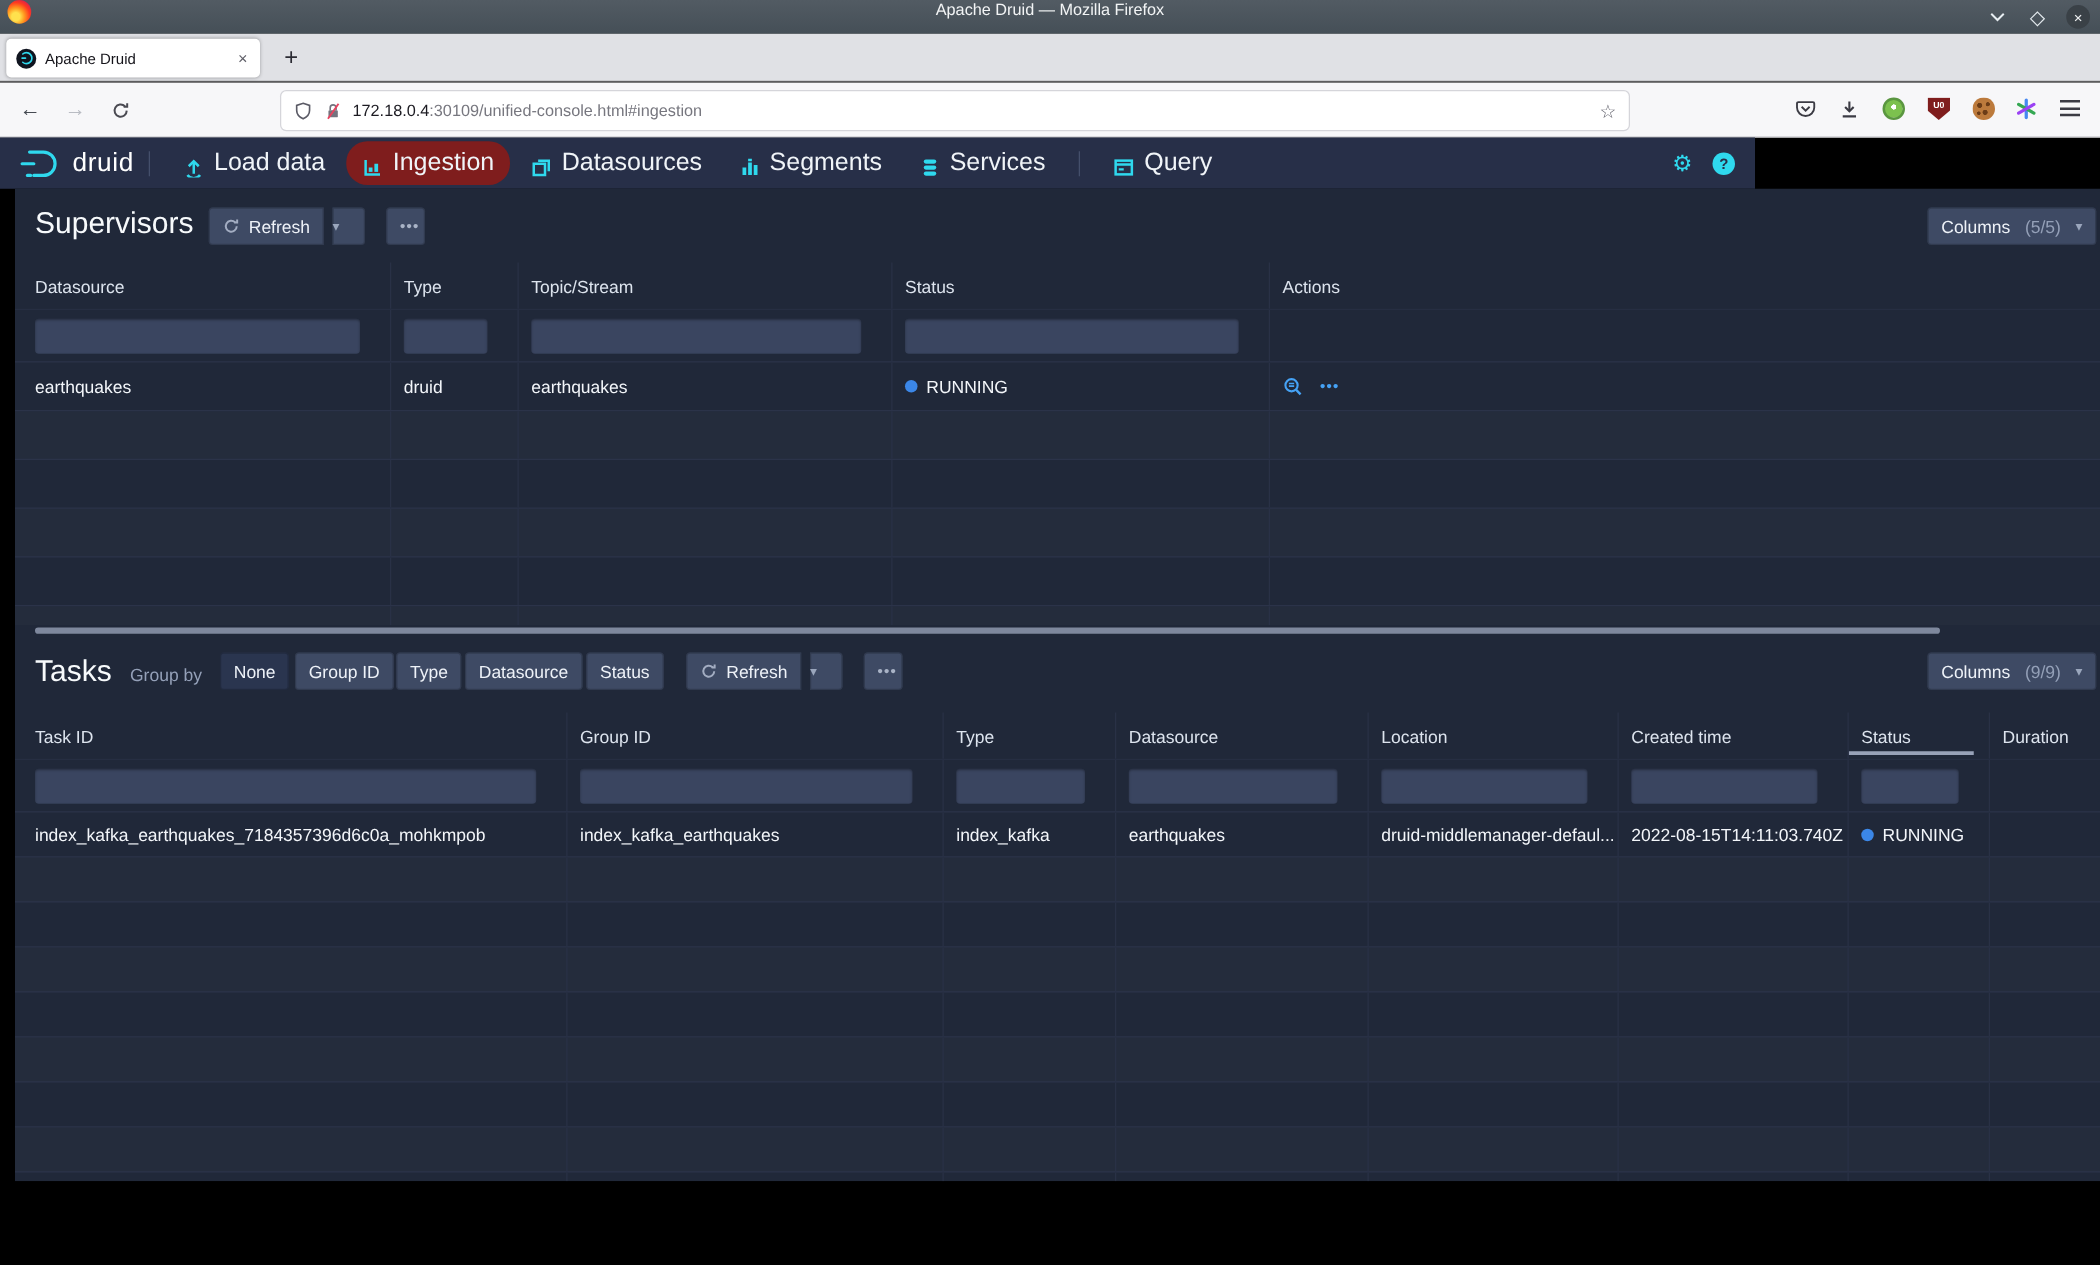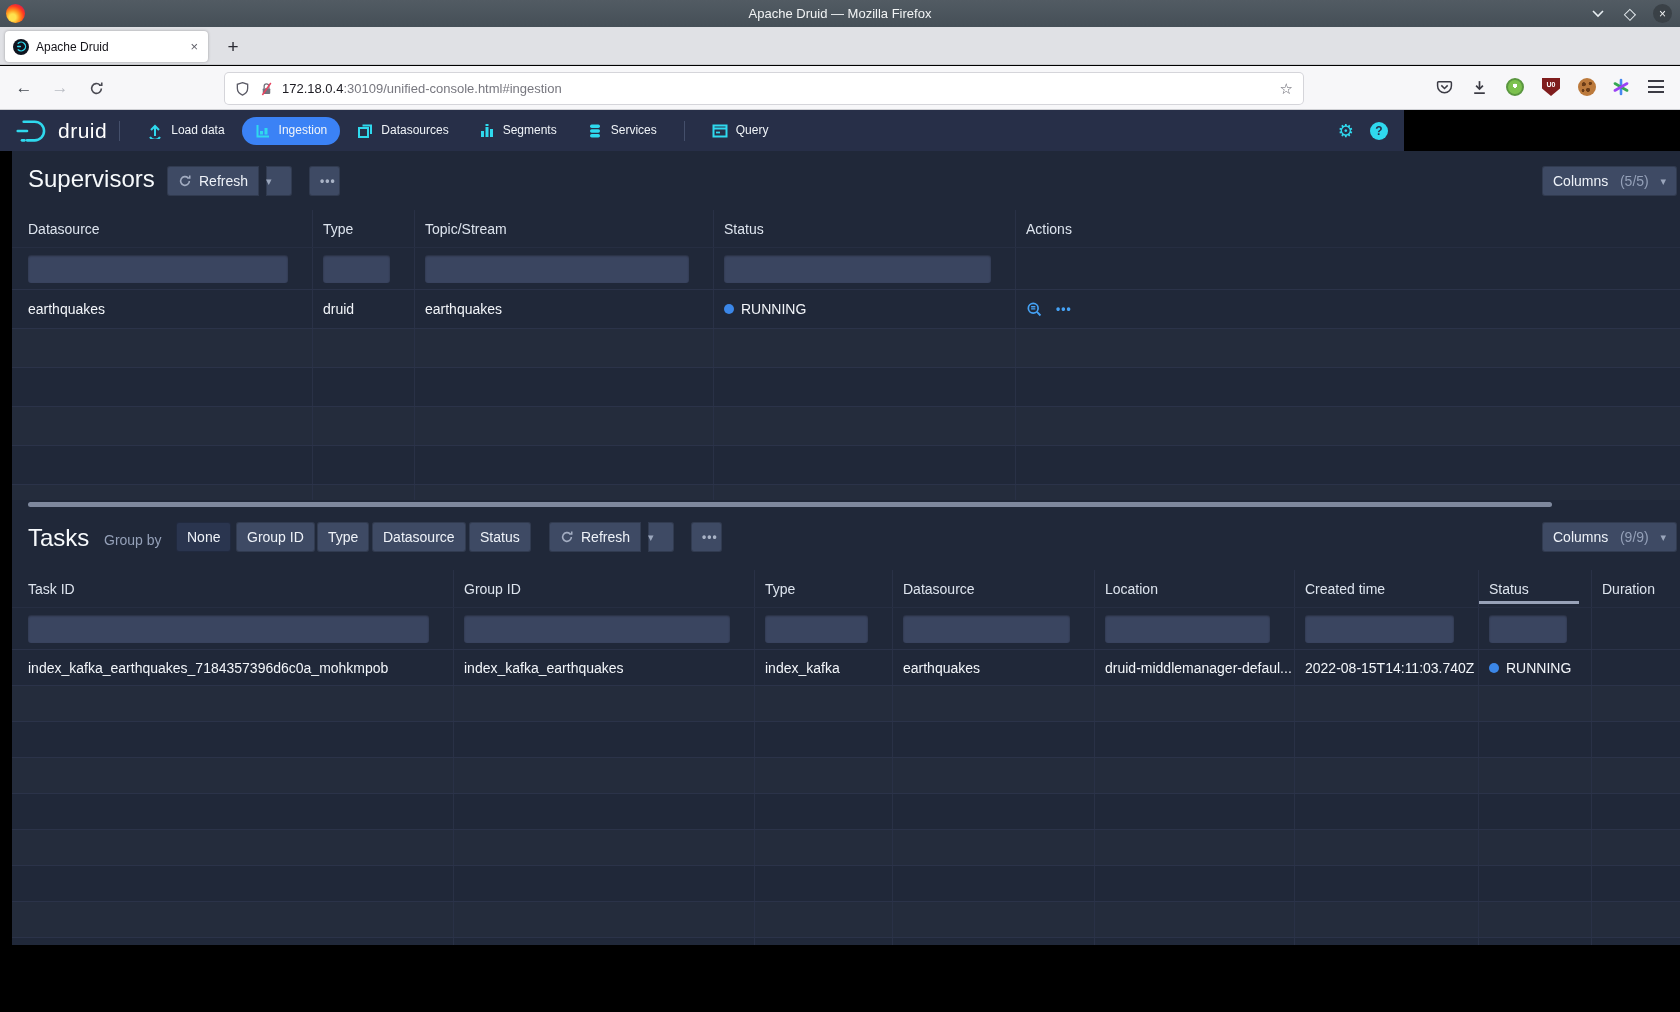--- a/index.html
+++ b/index.html
@@ -2,21 +2,21 @@
 <html><head>
 <meta charset="utf-8">
 <style>
   * { margin:0; padding:0; box-sizing:border-box; }
   html,body { width:1680px; height:1012px; overflow:hidden; background:#000;
     font-family:"Liberation Sans", sans-serif; }
   .abs { position:absolute; }
 
   
   #titlebar { position:absolute; left:0; top:0; width:1680px; height:27px;
-    background:linear-gradient(#525b63,#454f57); display:flex; align-items:center; }
+    background:linear-gradient(#525b63,#454f57); display:flex; align-items:flex-start; }
   #ff-logo { width:19px; height:19px; border-radius:50%; margin-left:6px;
     background:radial-gradient(circle at 35% 70%, #ffe14d 0 18%, #ff9a1f 38%, #ff3b1f 62%, #b5007f 100%); }
   #win-title { position:absolute; left:0; right:0; text-align:center; color:#f2f4f5; font-size:13px; }
   #win-controls { position:absolute; right:8px; top:0; height:27px; display:flex; align-items:center; gap:14px; }
   .winbtn { width:18px; height:18px; display:flex; align-items:center; justify-content:center; color:#e8eef2; }
   #close-btn { width:19px; height:19px; border-radius:50%; background:#3a4147; color:#f1f3f4;
     font-size:12px; display:flex; align-items:center; justify-content:center; }
 
   
   #tabbar { position:absolute; left:0; top:27px; width:1680px; height:38px; background:#e0e1e5;
@@ -42,23 +42,23 @@
   #url-text .rest { color:#77777f; }
   #star-btn { position:absolute; right:10px; color:#5b5b66; font-size:15px; }
   .ext-icon { position:absolute; top:12px; }
 
   
   #dnav { position:absolute; left:0; top:110px; width:1404px; height:41px; background:#272f48;
     display:flex; align-items:center; color:#f5f8fa; }
   #brand { display:flex; align-items:center; margin-left:16px; }
   #brand-text { font-size:21px; font-weight:400; letter-spacing:.5px; margin-left:8px; color:#fff; }
   .nav-sep { width:1px; height:20px; background:#444f6b; margin:0 12px; }
-  .nav-item { display:flex; align-items:flex-start; gap:8px; padding:6px 13px; border-radius:17px;
-    font-size:12px; color:#f0f4f8; margin:0 2px; }
-  .nav-item.active { background:#3b82f6; }
+  .nav-item { display:flex; align-items:flex-end; gap:8px; padding:6px 13px; border-radius:17px;
+    font-size:20px; color:#f0f4f8; margin:0 2px; }
+  .nav-item.active { background:#7f1d1d; }
   #dnav-right { position:absolute; right:16px; display:flex; align-items:center; gap:16px; }
   #gear-icon { color:#2fd9ee; font-size:18px; }
   #help-icon { width:18px; height:18px; border-radius:50%; background:#2fd9ee; color:#272f48;
     font-size:12px; font-weight:bold; display:flex; align-items:center; justify-content:center; }
 
   
   #content { position:absolute; left:12px; top:151px; width:1680px; height:794px; background:#202839; }
   .band { position:absolute; left:0; width:1680px; }
 
   .section-title { font-size:24px; color:#f7fafc; font-weight:400; }

